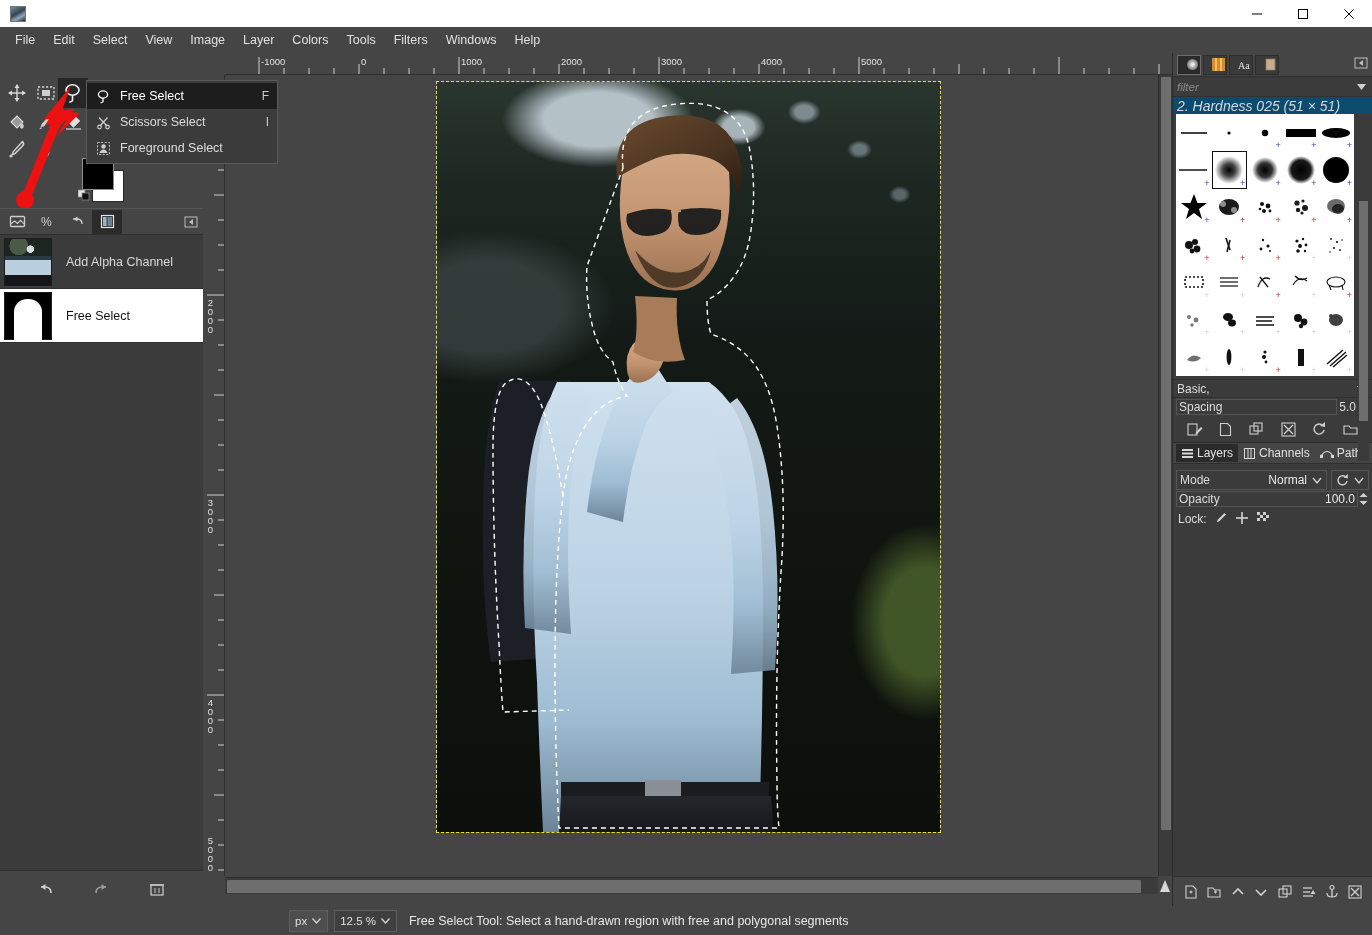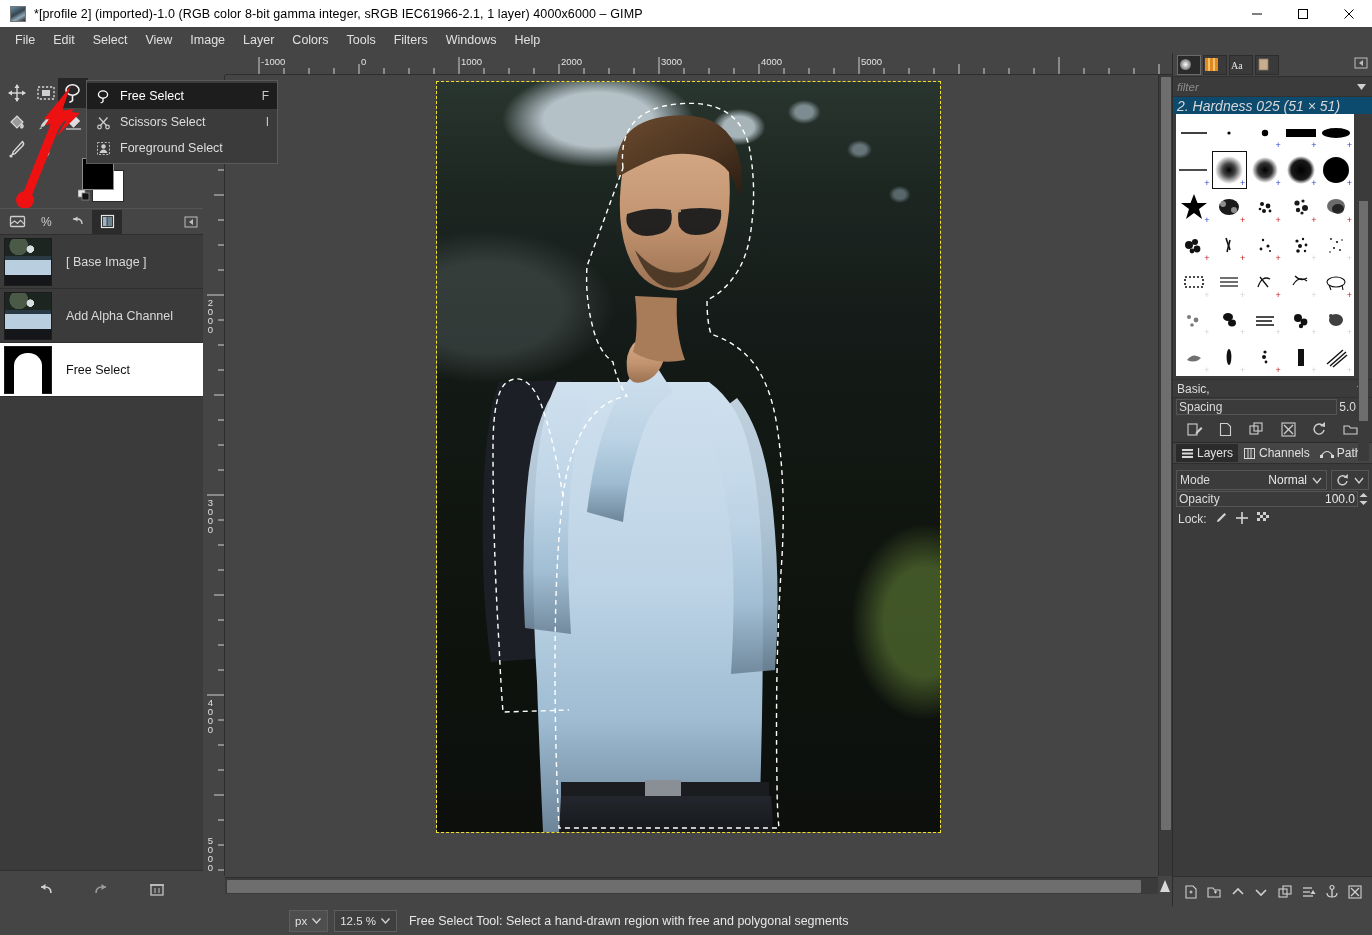--- a/index.html
+++ b/index.html
@@ -184,21 +184,21 @@
   #rightdock {
     position: absolute; top: 53px; left: 1172px; width: 200px; height: 853px;
     background: #3b3b3b; border-left: 1px solid #2b2b2b;
   }
   .dockhdr {
     height: 24px; background: #454545; display: flex; align-items: center;
     padding-left: 4px; border-bottom: 1px solid #2f2f2f;
   }
   .dockhdr .dtab {
     width: 24px; height: 20px; margin-right: 2px;
-    display: flex; align-items: center; justify-content: flex-start;
+    display: flex; align-items: center; justify-content: flex-end;
     background: #3a3a3a; border: 1px solid #2d2d2d;
   }
   .dockhdr .dtab.sel { background: #2a2a2a; border-color: #6a6a6a; }
   .dockhdr .dmenu { margin-left: auto; margin-right: 4px; }
 
   #filterrow {
     height: 20px; background: #3b3b3b; display: flex; align-items: center;
     padding: 0 4px; border-bottom: 1px solid #313131;
   }
   #filterrow .fplace { font-style: italic; color: #8c8c8c; font-size: 11.5px; flex: 1; }
@@ -333,21 +333,20 @@
     background-color: #1e2422;
   }
 </style>
 </head>
 <body>
 
 <div id="app">
 
   <div id="titlebar">
     <div class="tb-icon"></div>
-    <div class="tb-text">*[profile 2] (imported)-1.0 (RGB color 8-bit gamma integer, sRGB IEC61966-2.1, 1 layer) 4000x6000 – GIMP</div>
     <div class="tb-ctrls">
       <div class="tb-btn">
         <svg width="12" height="12" viewBox="0 0 12 12">
             <line x1="1" y1="6" x2="11" y2="6" stroke="#000" stroke-width="1"></line>
           </svg>
       </div>
       <div class="tb-btn">
         <svg width="12" height="12" viewBox="0 0 12 12">
             <rect x="1.5" y="1.5" width="9" height="9" fill="none" stroke="#000" stroke-width="1"></rect>
           </svg>
@@ -491,24 +490,20 @@
         </div>
         <div class="dmenu">
           <svg width="14" height="14" viewBox="0 0 14 14">
               <rect x="1" y="2" width="12" height="10" fill="none" stroke="#bdbdbd" stroke-width="1"></rect>
               <polygon points="9,4 5,7 9,10" fill="#bdbdbd"></polygon>
             </svg>
         </div>
       </div>
 
       <div id="histlist">
-        <div class="hrow">
-          <div class="hthumb photo"></div>
-          <div class="hlabel">[ Base Image ]</div>
-        </div>
         <div class="hrow">
           <div class="hthumb photo"></div>
           <div class="hlabel">Add Alpha Channel</div>
         </div>
         <div class="hrow sel">
           <div class="hthumb silhouette"></div>
           <div class="hlabel">Free Select</div>
         </div>
       </div>
 

